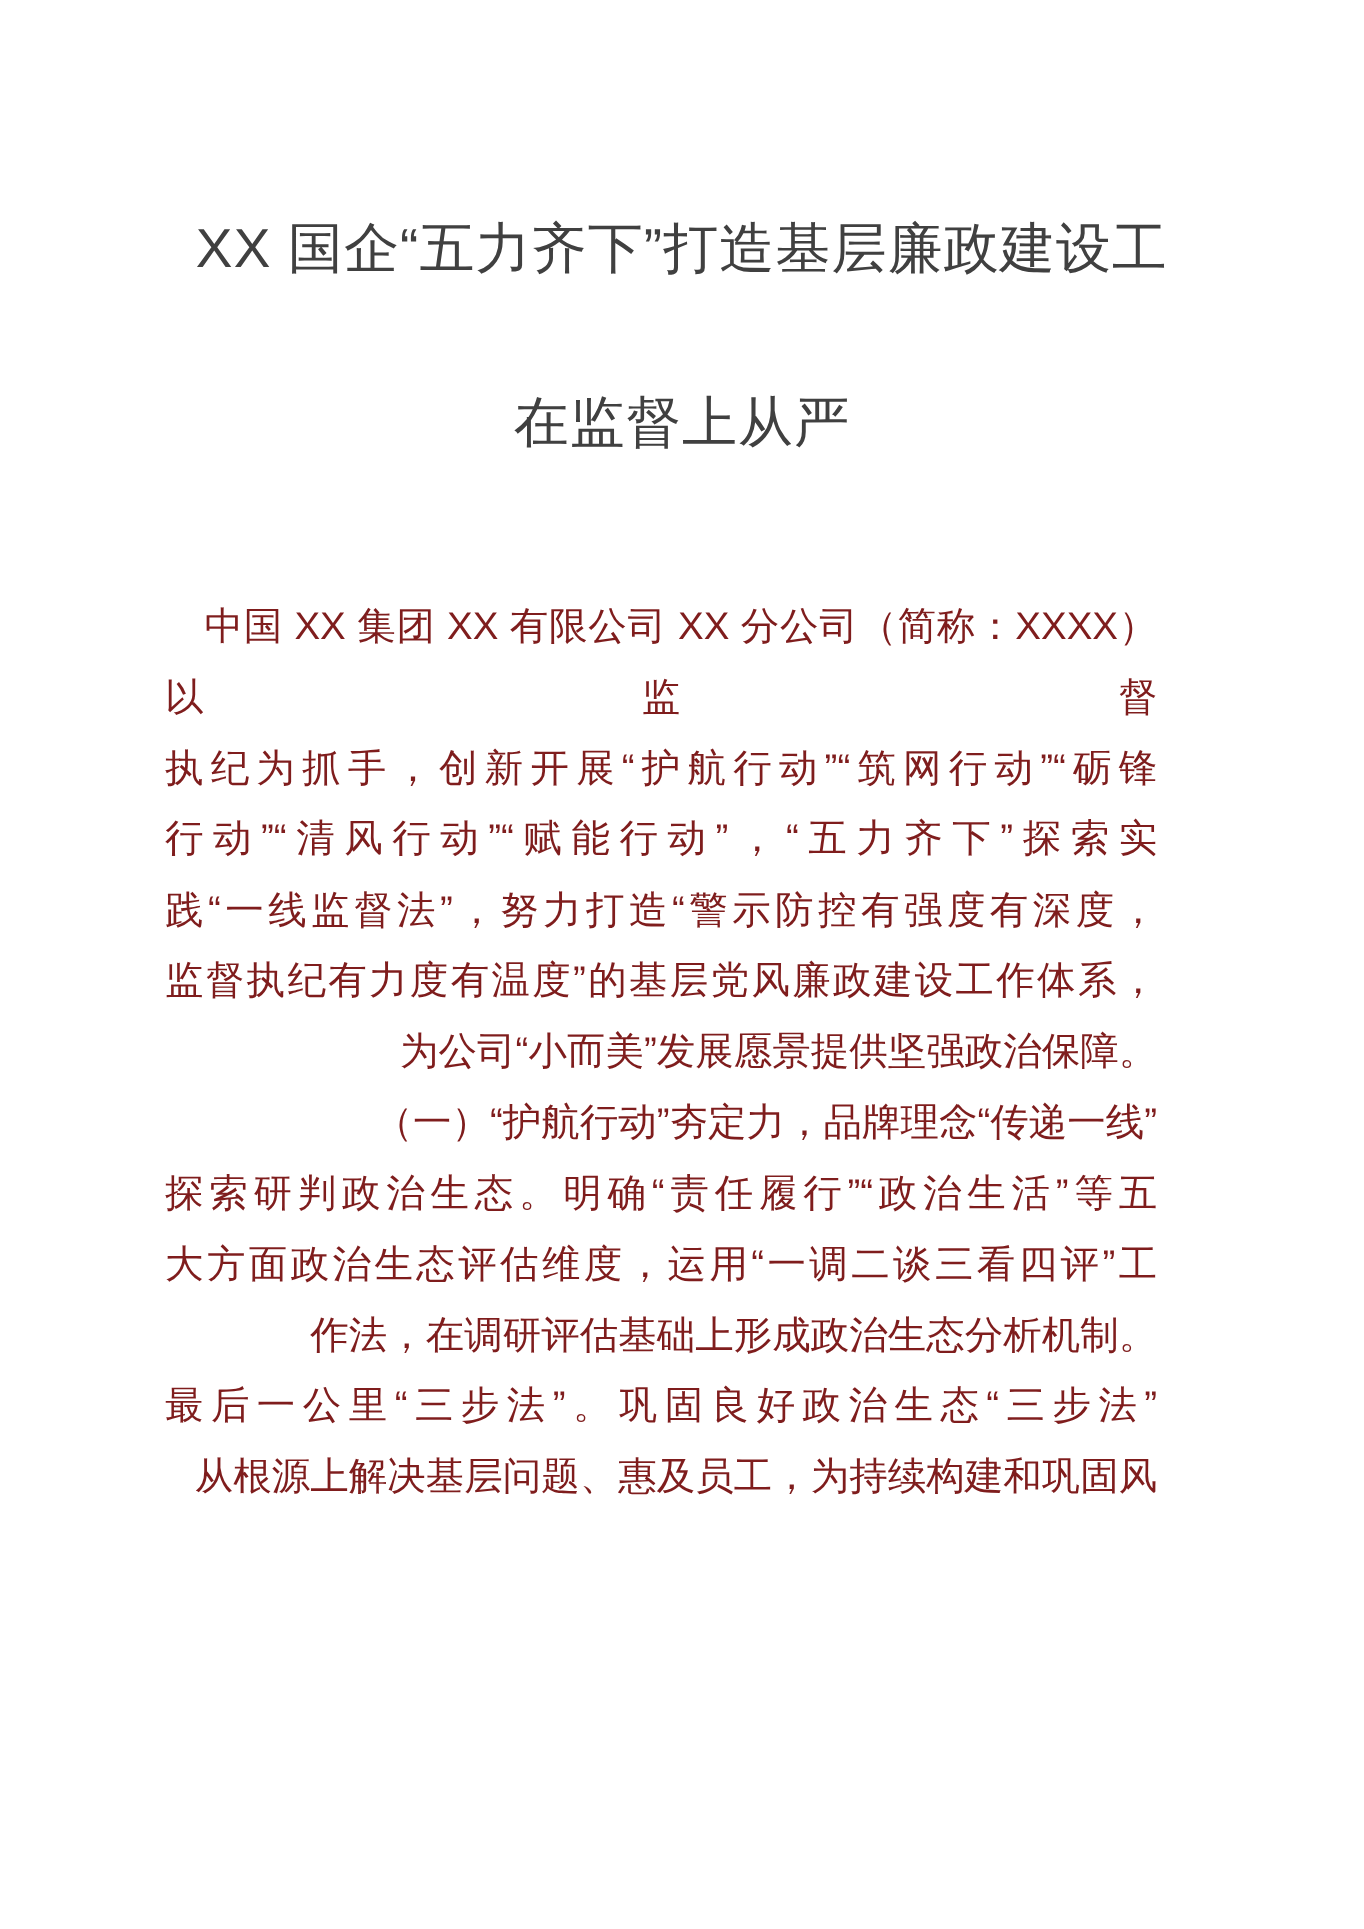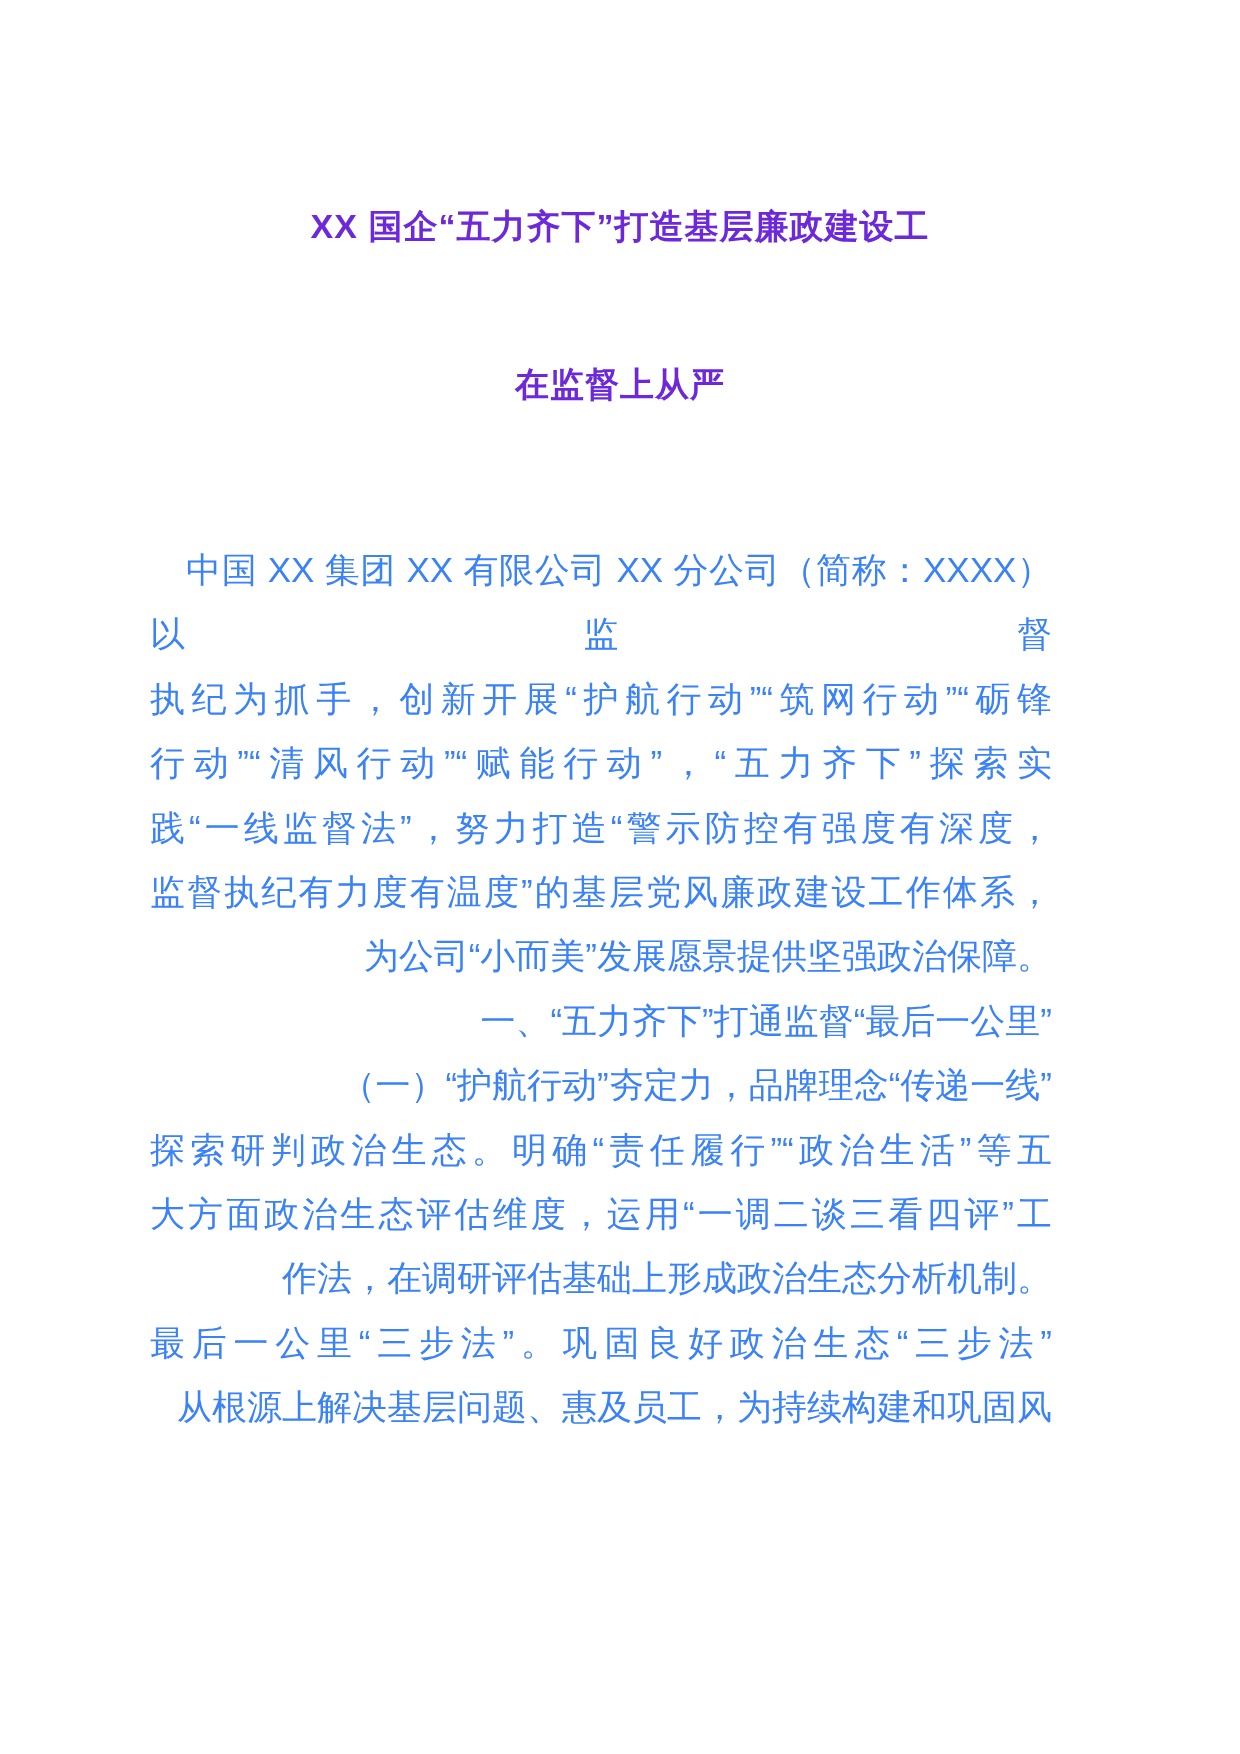--- a/index.html
+++ b/index.html
@@ -17,34 +17,34 @@
   .page {
     position: relative;
     width: 1240px;
     height: 1754px;
     background: #ffffff;
     overflow: hidden;
   }
   .doc-title {
     margin: 0;
     padding: 147px 100px 0 100px;
-    font-size: 34px;
-    font-weight: 700;
+    font-size: 50px;
+    font-weight: 400;
     line-height: 158px;
     text-align: center;
     letter-spacing: 1px;
-    color: #6d28d9;
+    color: #404040;
   }
   .doc-body {
     margin: 75px 0 0 150px;
     width: 902px;
     font-size: 35px;
     font-weight: 400;
     line-height: 64.4px;
-    color: #3b82f6;
+    color: #7f1d1d;
   }
   .paragraph {
     margin: 0;
     padding: 0;
   }
   .line {
     text-align: right;
     white-space: nowrap;
   }
   
@@ -68,23 +68,20 @@
   <div class="doc-body">
       <div class="paragraph">
         <div class="line jl indent">中国 XX 集团 XX 有限公司 XX 分公司（简称：XXXX）以监督</div>
         <div class="line jl">执纪为抓手，创新开展“护航行动”“筑网行动”“砺锋</div>
         <div class="line jl">行动”“清风行动”“赋能行动”，“五力齐下”探索实</div>
         <div class="line jl">践“一线监督法”，努力打造“警示防控有强度有深度，</div>
         <div class="line jl">监督执纪有力度有温度”的基层党风廉政建设工作体系，</div>
         <div class="line">为公司“小而美”发展愿景提供坚强政治保障。</div>
       </div>
       <div class="paragraph">
-        <div class="line">一、“五力齐下”打通监督“最后一公里”</div>
-      </div>
-      <div class="paragraph">
         <div class="line">（一）“护航行动”夯定力，品牌理念“传递一线”</div>
       </div>
       <div class="paragraph">
         <div class="line jl">探索研判政治生态。明确“责任履行”“政治生活”等五</div>
         <div class="line jl">大方面政治生态评估维度，运用“一调二谈三看四评”工</div>
         <div class="line">作法，在调研评估基础上形成政治生态分析机制。</div>
       </div>
       <div class="paragraph">
         <div class="line jl">最后一公里“三步法”。巩固良好政治生态“三步法”</div>
         <div class="line">从根源上解决基层问题、惠及员工，为持续构建和巩固风</div>

